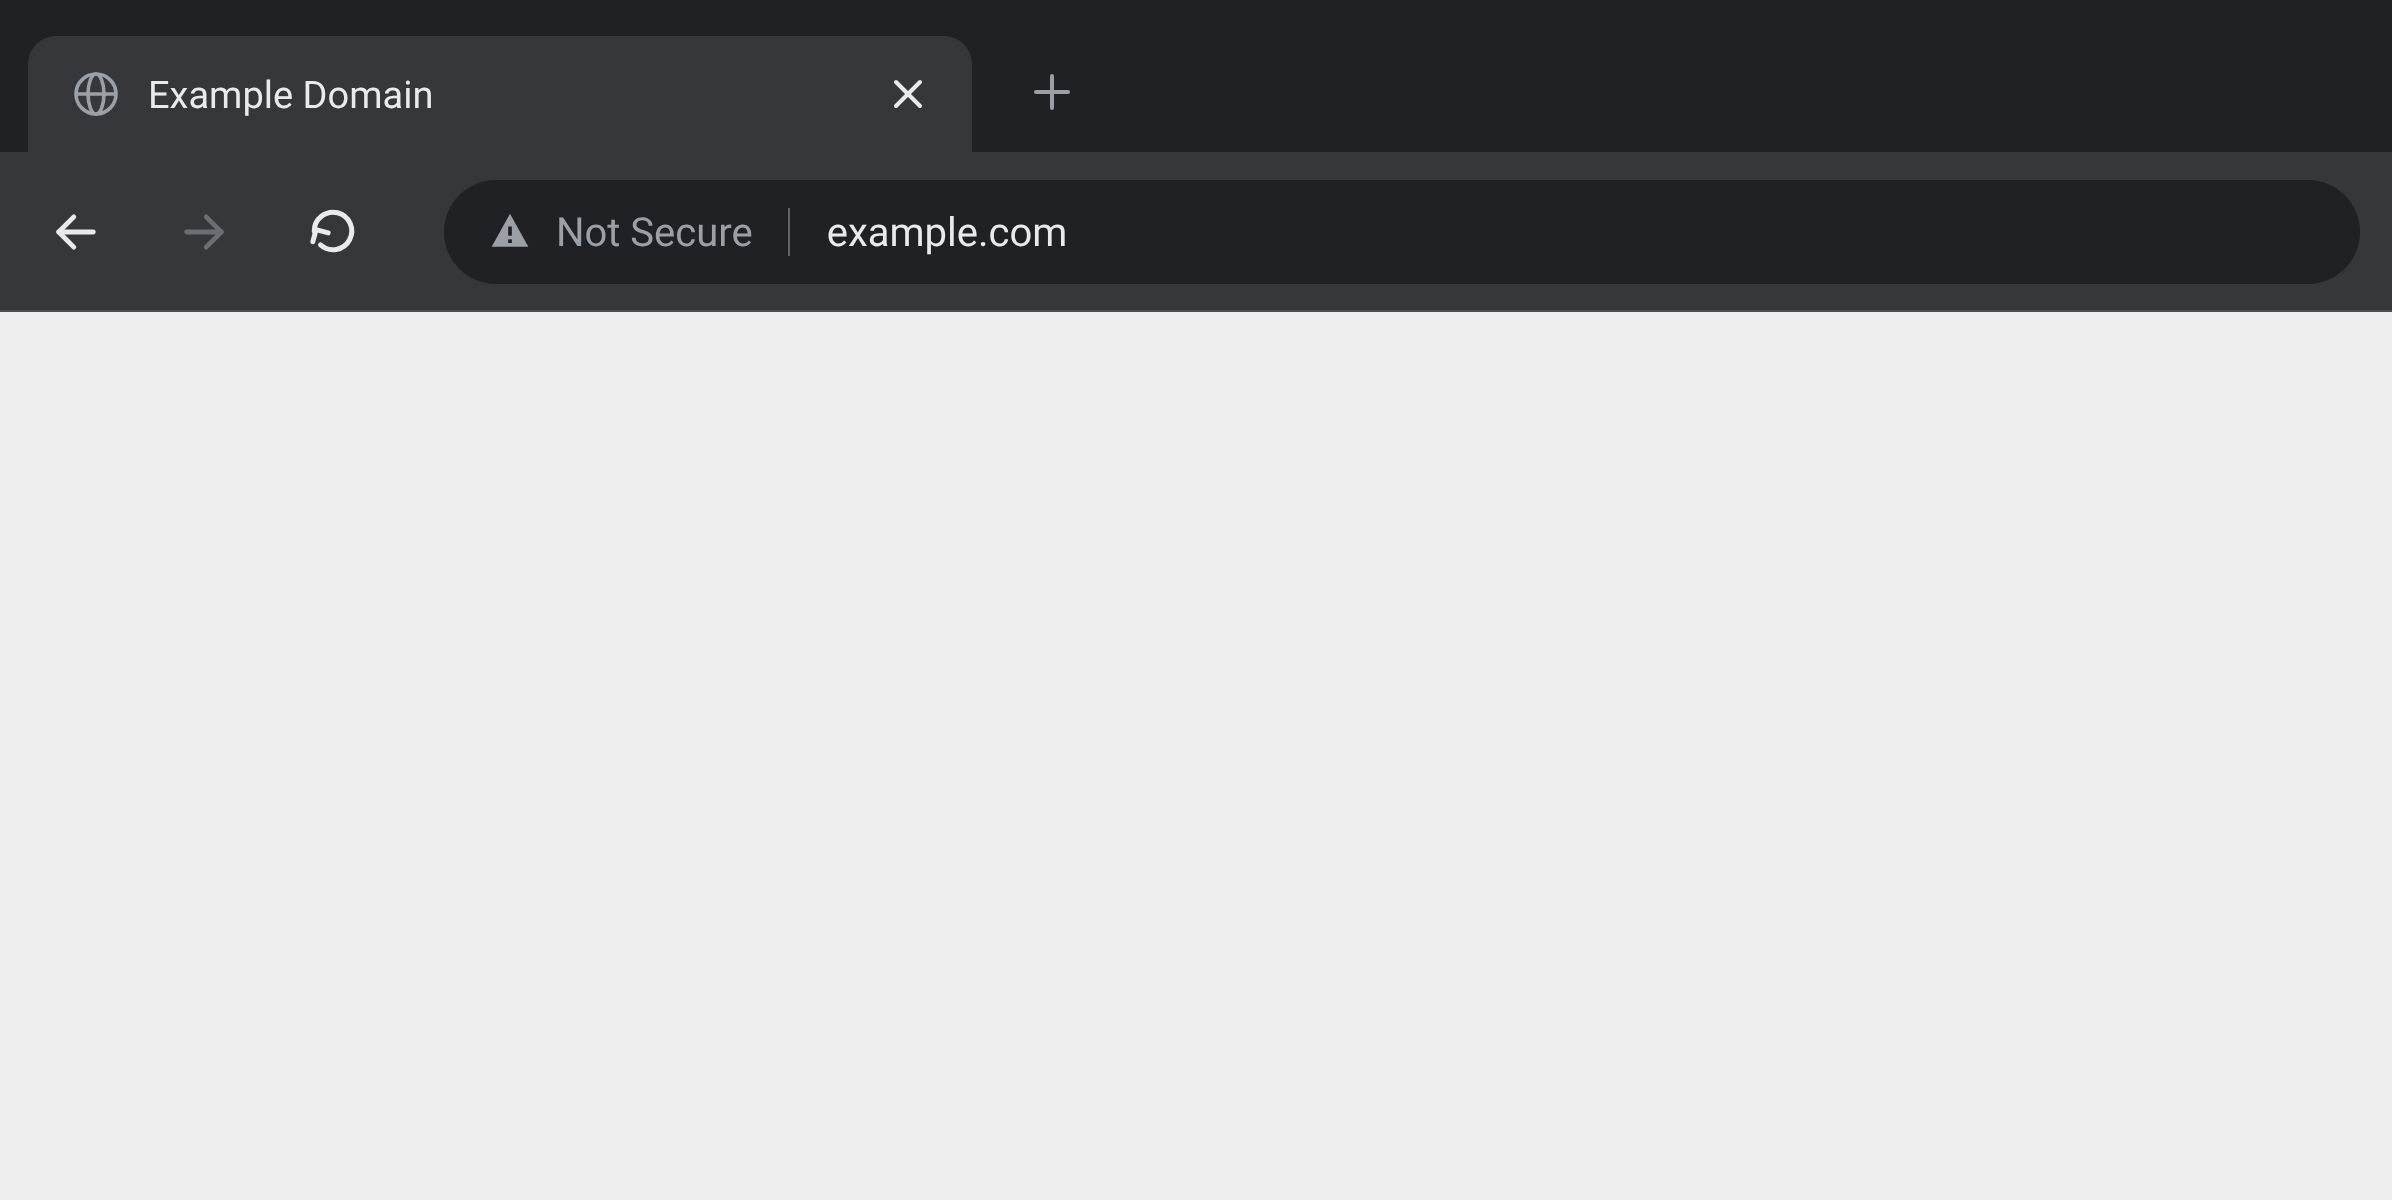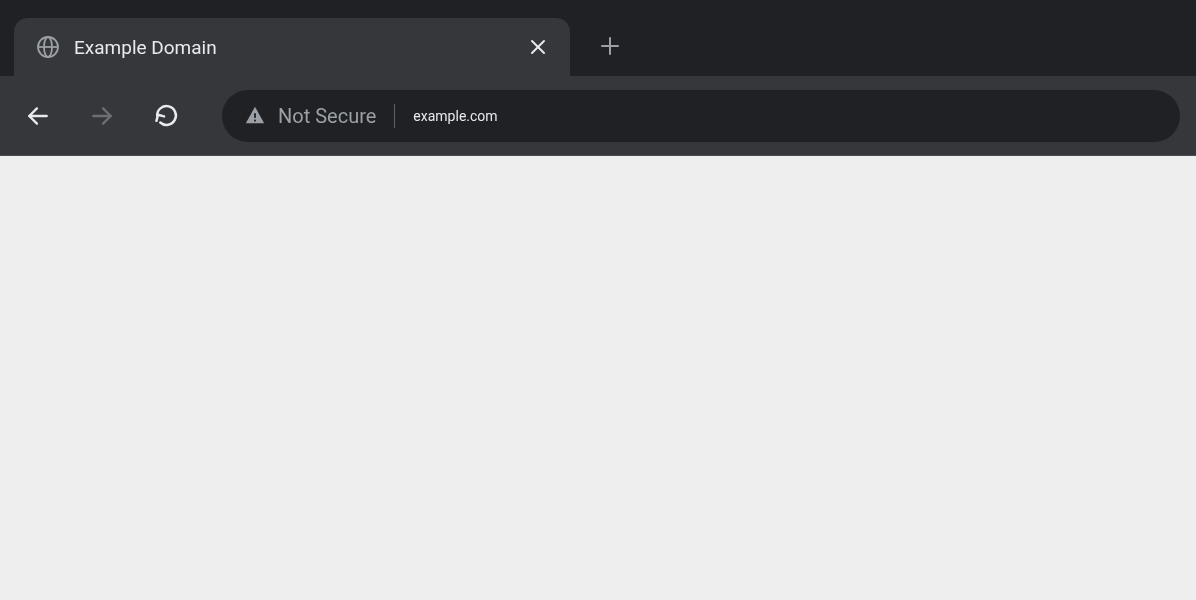--- a/index.html
+++ b/index.html
@@ -23,21 +23,21 @@
       height: 76px;
       display: flex;
       align-items: flex-end;
       padding-left: 14px;
       padding-top: 18px;
       background: #1f2124;
     }
     .tab {
       background: #35373a;
       height: 58px;
-      width: 556px;
+      width: 472px;
       border-top-left-radius: 14px;
       border-top-right-radius: 14px;
       display: flex;
       align-items: center;
       padding: 0 18px 0 22px;
       position: relative;
       cursor: pointer;
     }
     .tab-favicon {
       width: 24px;
@@ -128,21 +128,21 @@
       height: 22px;
       display: flex;
       align-items: center;
       justify-content: center;
     }
     .security-text {
       font-size: 20px;
     }
     .url-text {
       color: #e8eaed;
-      font-size: 14px;
+      font-size: 20px;
     }
     .content-area {
       background: #eeeeee;
       height: calc(600px - 156px);
     }
   </style>
 </head>
 <body>
 
 <div class="browser-chrome">

